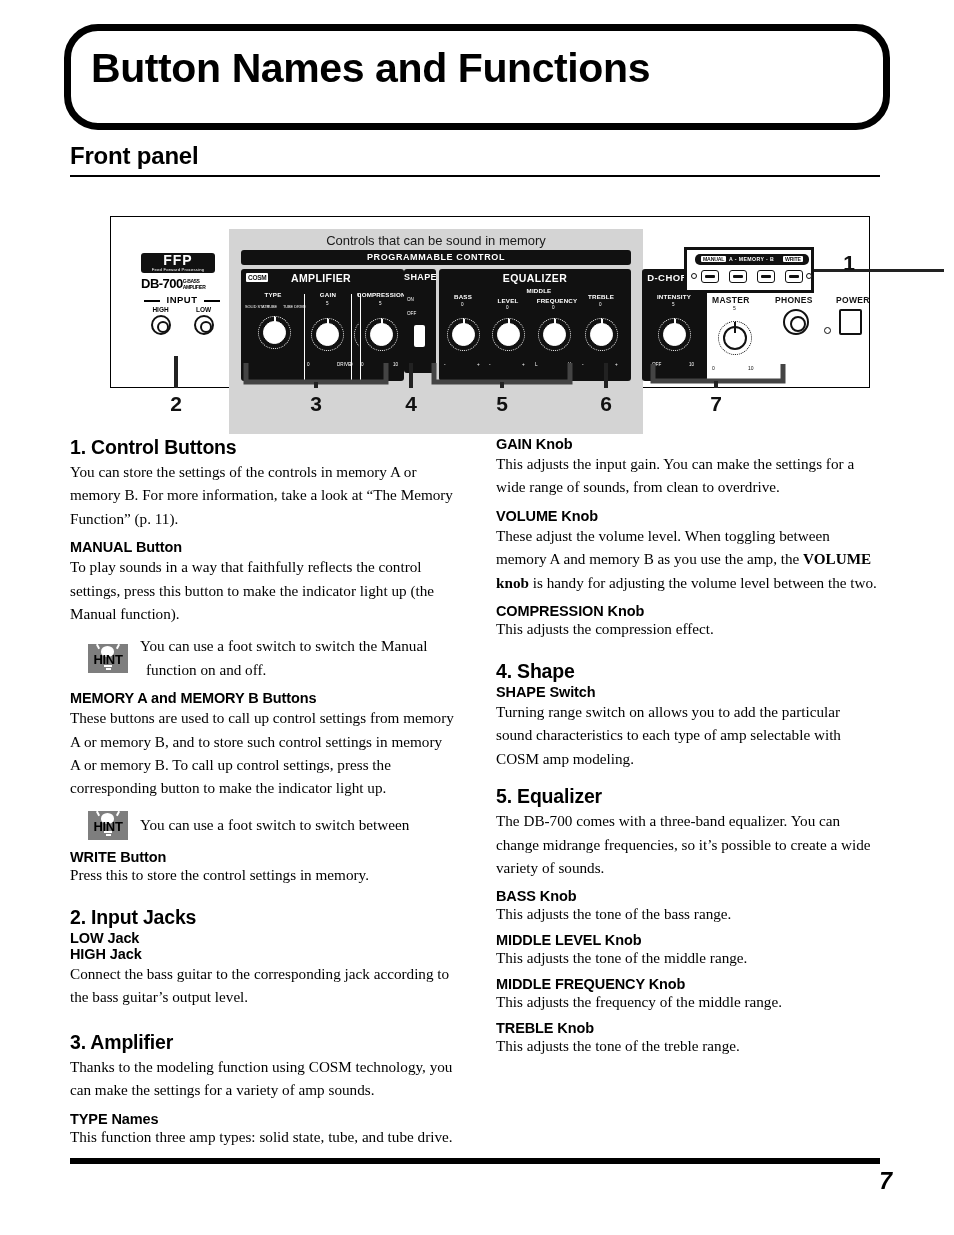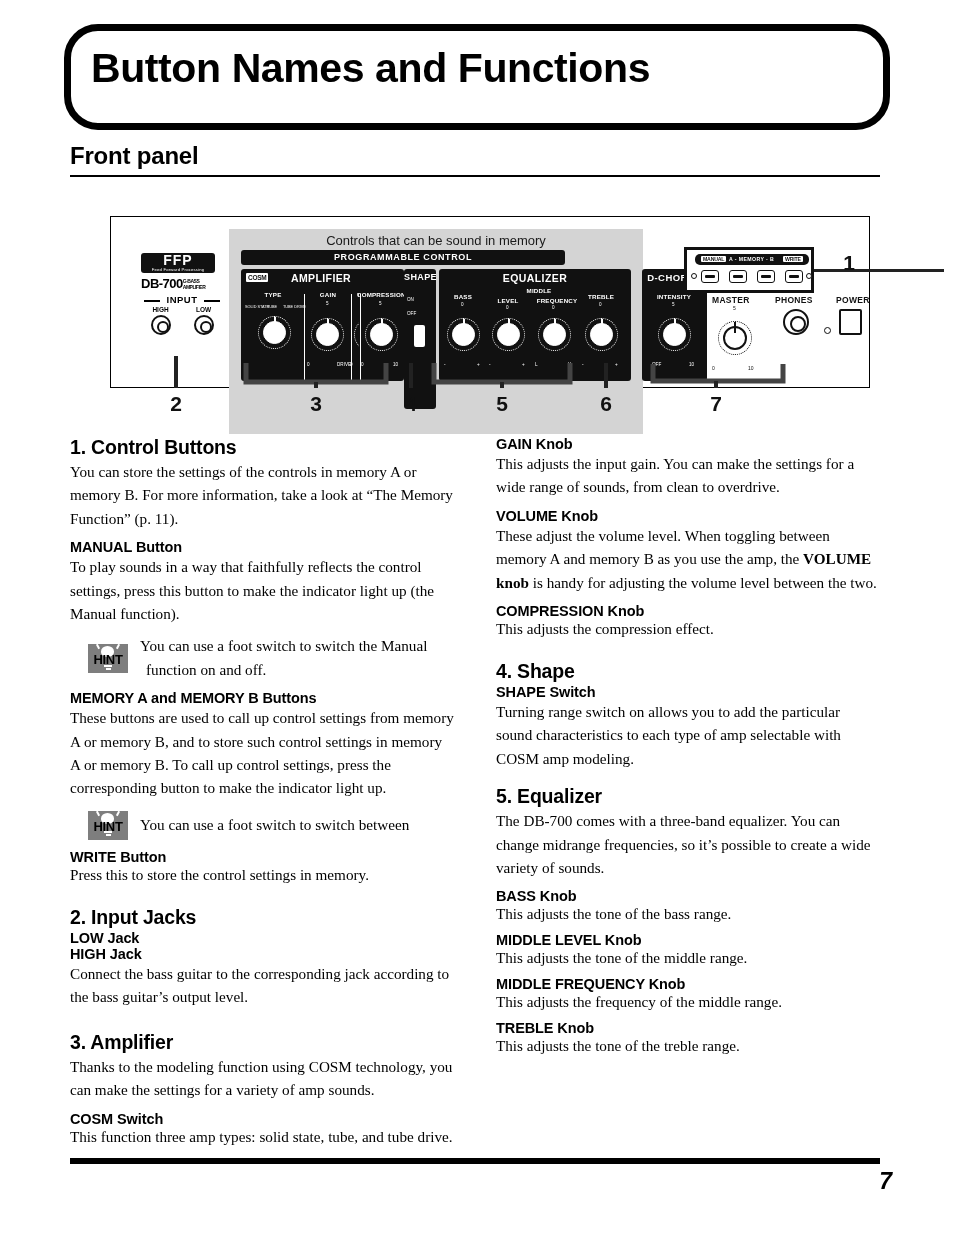--- a/index.html
+++ b/index.html
@@ -157,39 +157,39 @@
     position: absolute;
     left: 4px; top: 4px; width: 8px; height: 8px;
     border-radius: 50%;
     border: 2px solid #111;
   }
 
   
   #prog-bar {
     position: absolute;
     left: 130px; top: 33px;
-    width: 324px; height: 15px;
+    width: 390px; height: 15px;
     background: #111;
     border-radius: 3px;
     color: #fff;
     font-family: "Liberation Sans", sans-serif;
     font-weight: bold;
     font-size: 9px;
     letter-spacing: 0.6px;
     text-align: center;
     line-height: 15px;
   }
   .blk {
     position: absolute;
     background: #111;
     border-radius: 3px;
     color: #fff;
   }
   #blk-amp   { left: 130px; top: 52px; width: 160px; height: 112px; }
-  #blk-shape { left: 293px; top: 52px; width: 32px;  height: 140px; }
+  #blk-shape { left: 293px; top: 52px; width: 32px;  height: 104px; }
   #blk-eq    { left: 328px; top: 52px; width: 192px; height: 112px; }
   #blk-dch   { left: 531px; top: 52px; width: 65px;  height: 112px; }
   #blk-pwr   { left: 599px; top: 43px; width: 60px;  height: 22px; }
 
   .blk-title {
     font-family: "Liberation Sans", sans-serif;
     font-weight: bold;
     font-size: 10.5px;
     letter-spacing: 0.4px;
     text-align: center;
@@ -780,21 +780,21 @@
   <h2 class="num-head">2. Input Jacks</h2>
   <h3 class="sub-head">LOW Jack</h3>
   <h3 class="sub-head">HIGH Jack</h3>
   <p class="body">Connect the bass guitar to the corresponding jack according to the bass guitar’s output level.</p>
 
   <div class="gap-lg"></div>
   <h2 class="num-head">3. Amplifier</h2>
   <p class="body">Thanks to the modeling function using COSM technology, you can make the settings for a variety of amp sounds.</p>
 
   <div class="gap-sm"></div>
-  <h3 class="sub-head">COSM Switch</h3>
+  <h3 class="sub-head">TYPE Names</h3>
   <p class="body tight">This function three amp types: solid state, tube, and tube drive.</p>
 </div>
 
 <div class="col" id="col-right">
 
   <h3 class="sub-head">GAIN Knob</h3>
   <p class="body">This adjusts the input gain. You can make the settings for a wide range of sounds, from clean to overdrive.</p>
 
   <div class="gap-sm"></div>
   <h3 class="sub-head">VOLUME Knob</h3>

